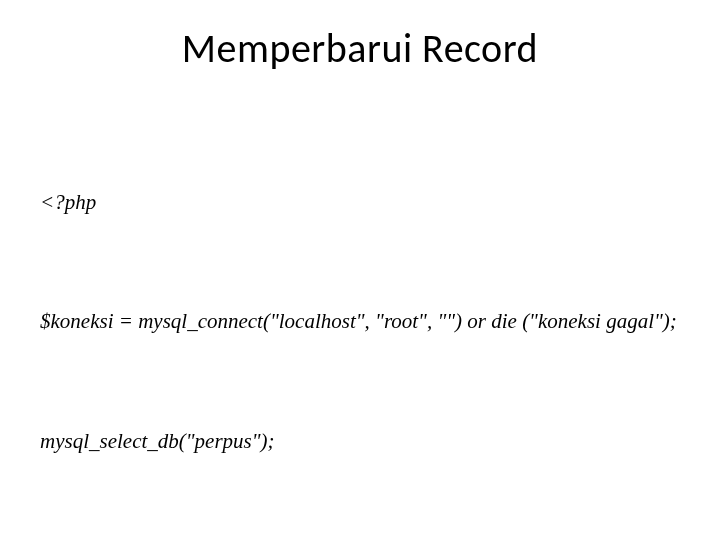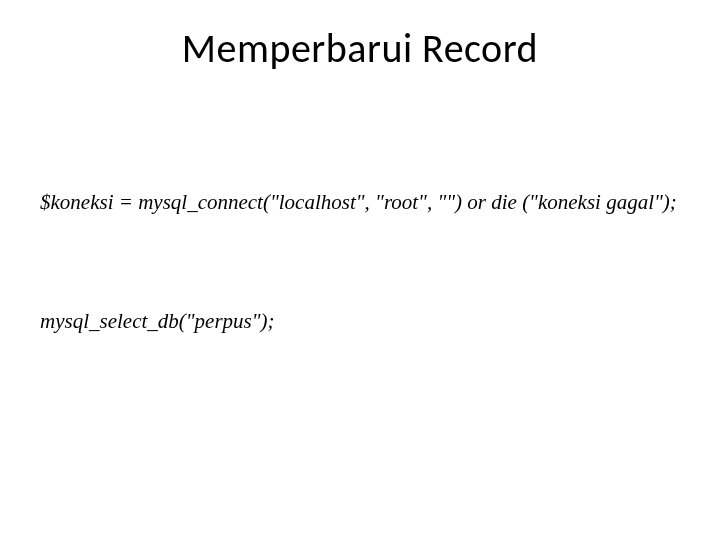--- a/index.html
+++ b/index.html
@@ -35,20 +35,21 @@
   .code-line {
     display: block;
   }
 </style>
 </head>
 <body>
 
 <div class="slide">
   <h1 class="title">Memperbarui Record</h1>
   <div class="code-block">
+    <span class="code-line">&lt;?php</span>
     <span class="code-line">$koneksi = mysql_connect("localhost", "root", "") or die ("koneksi gagal");</span>
     <span class="code-line">mysql_select_db("perpus");</span>
     
     
     
     
     
   </div>
 </div>
 

